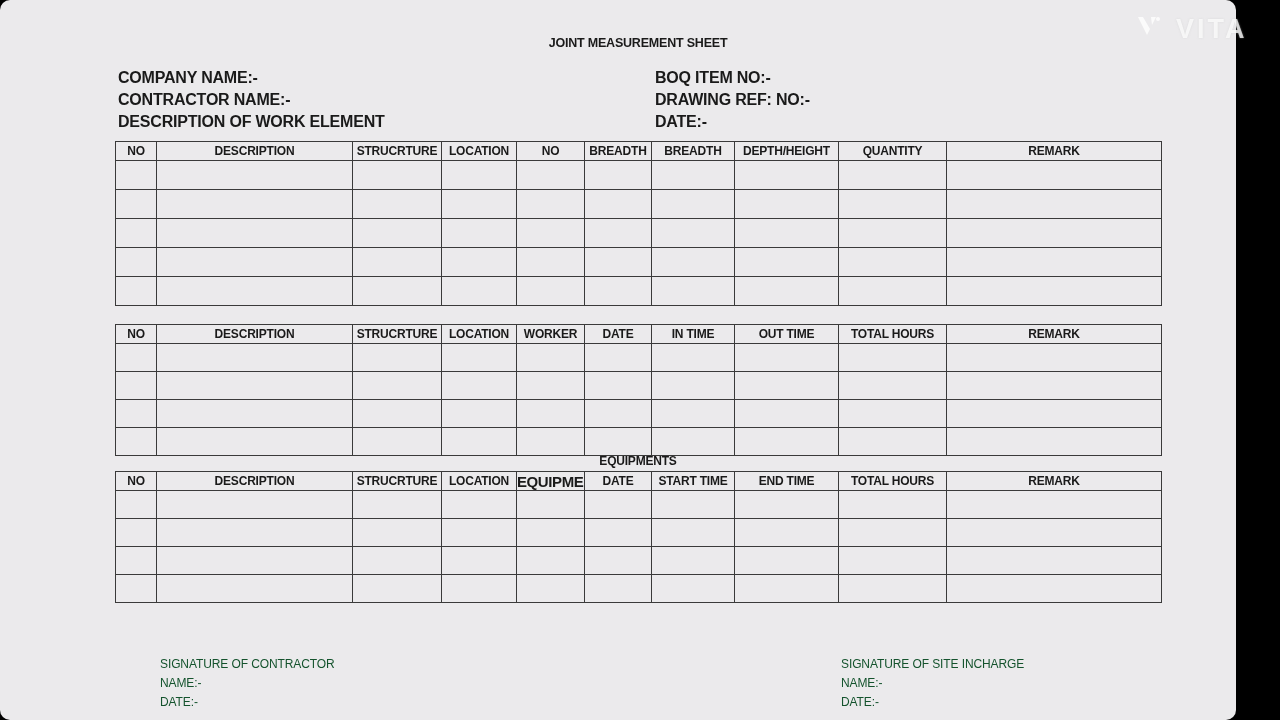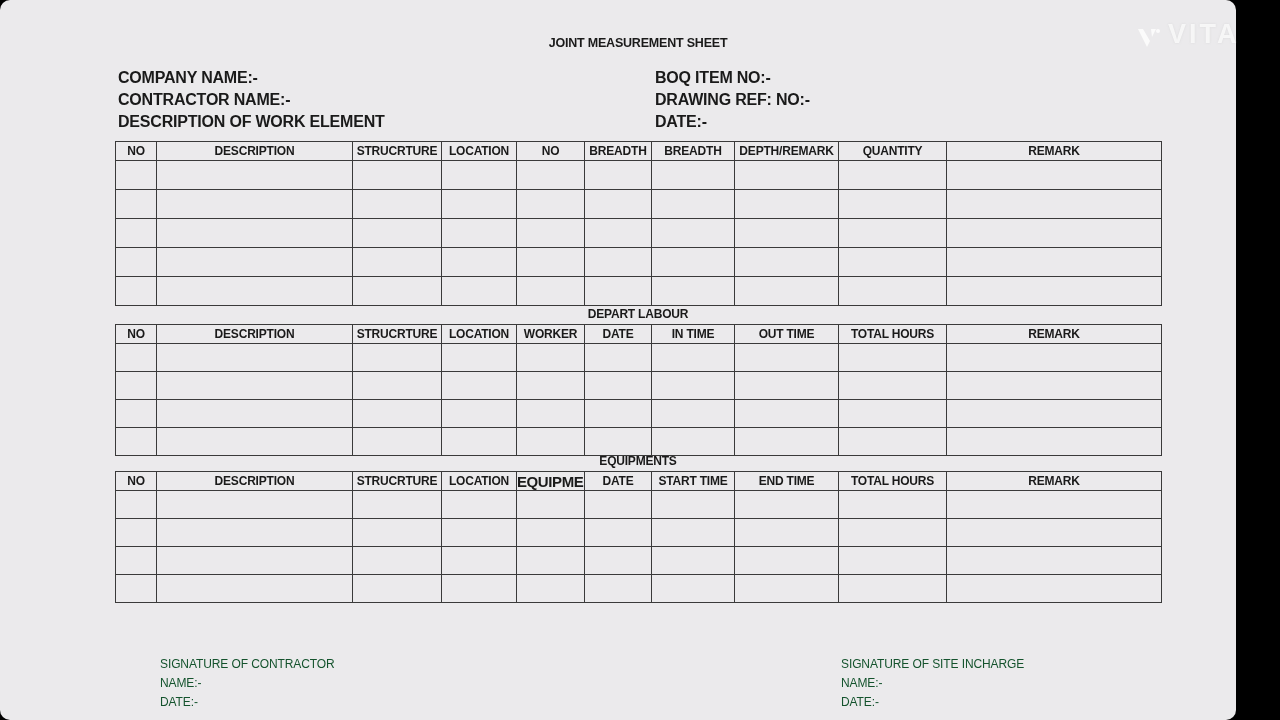--- a/index.html
+++ b/index.html
@@ -12,21 +12,21 @@
   .page {
     position:absolute; left:0; top:0; width:1236px; height:720px;
     background:#ebeaec;
     border-radius:10px;
   }
   .side-band {
     position:absolute; left:1236px; top:0; width:44px; height:720px; background:#000;
   }
   .watermark {
     position:absolute; left:1136px; top:14px; height:36px;
-    display:flex; align-items:flex-end; gap:6px;
+    display:flex; align-items:flex-start; gap:14px;
     color:rgba(255,255,255,0.75); font-size:27px; font-weight:bold; letter-spacing:3px;
     text-shadow:0 0 2px rgba(200,200,200,0.5);
   }
   .watermark .logo {
     width:26px; height:24px; position:relative;
   }
   .title {
     position:absolute; left:0; width:1276px; top:36px; text-align:center;
     font-size:12.5px; font-weight:bold; letter-spacing:-0.2px;
   }
@@ -80,21 +80,21 @@
     </colgroup>
     <thead>
       <tr>
         <th>NO</th>
         <th>DESCRIPTION</th>
         <th>STRUCRTURE</th>
         <th>LOCATION</th>
         <th>NO</th>
         <th>BREADTH</th>
         <th>BREADTH</th>
-        <th>DEPTH/REMARK</th>
+        <th>DEPTH/HEIGHT</th>
         <th>QUANTITY</th>
         <th>REMARK</th>
       </tr>
     </thead>
     <tbody>
         <tr>
           <td></td>
           <td></td>
           <td></td>
           <td></td>
@@ -149,21 +149,20 @@
           <td></td>
           <td></td>
           <td></td>
           <td></td>
           <td></td>
           <td></td>
         </tr>
       </tbody>
   </table>
 
-  <div class="section-label" style="top:307px;">DEPART LABOUR</div>
 
   <table class="grid" id="t2" style="top:324px;">
     <colgroup>
       <col style="width:41px">
         <col style="width:196px">
         <col style="width:89px">
         <col style="width:75px">
         <col style="width:68px">
       <col style="width:67px">
         <col style="width:83px">

